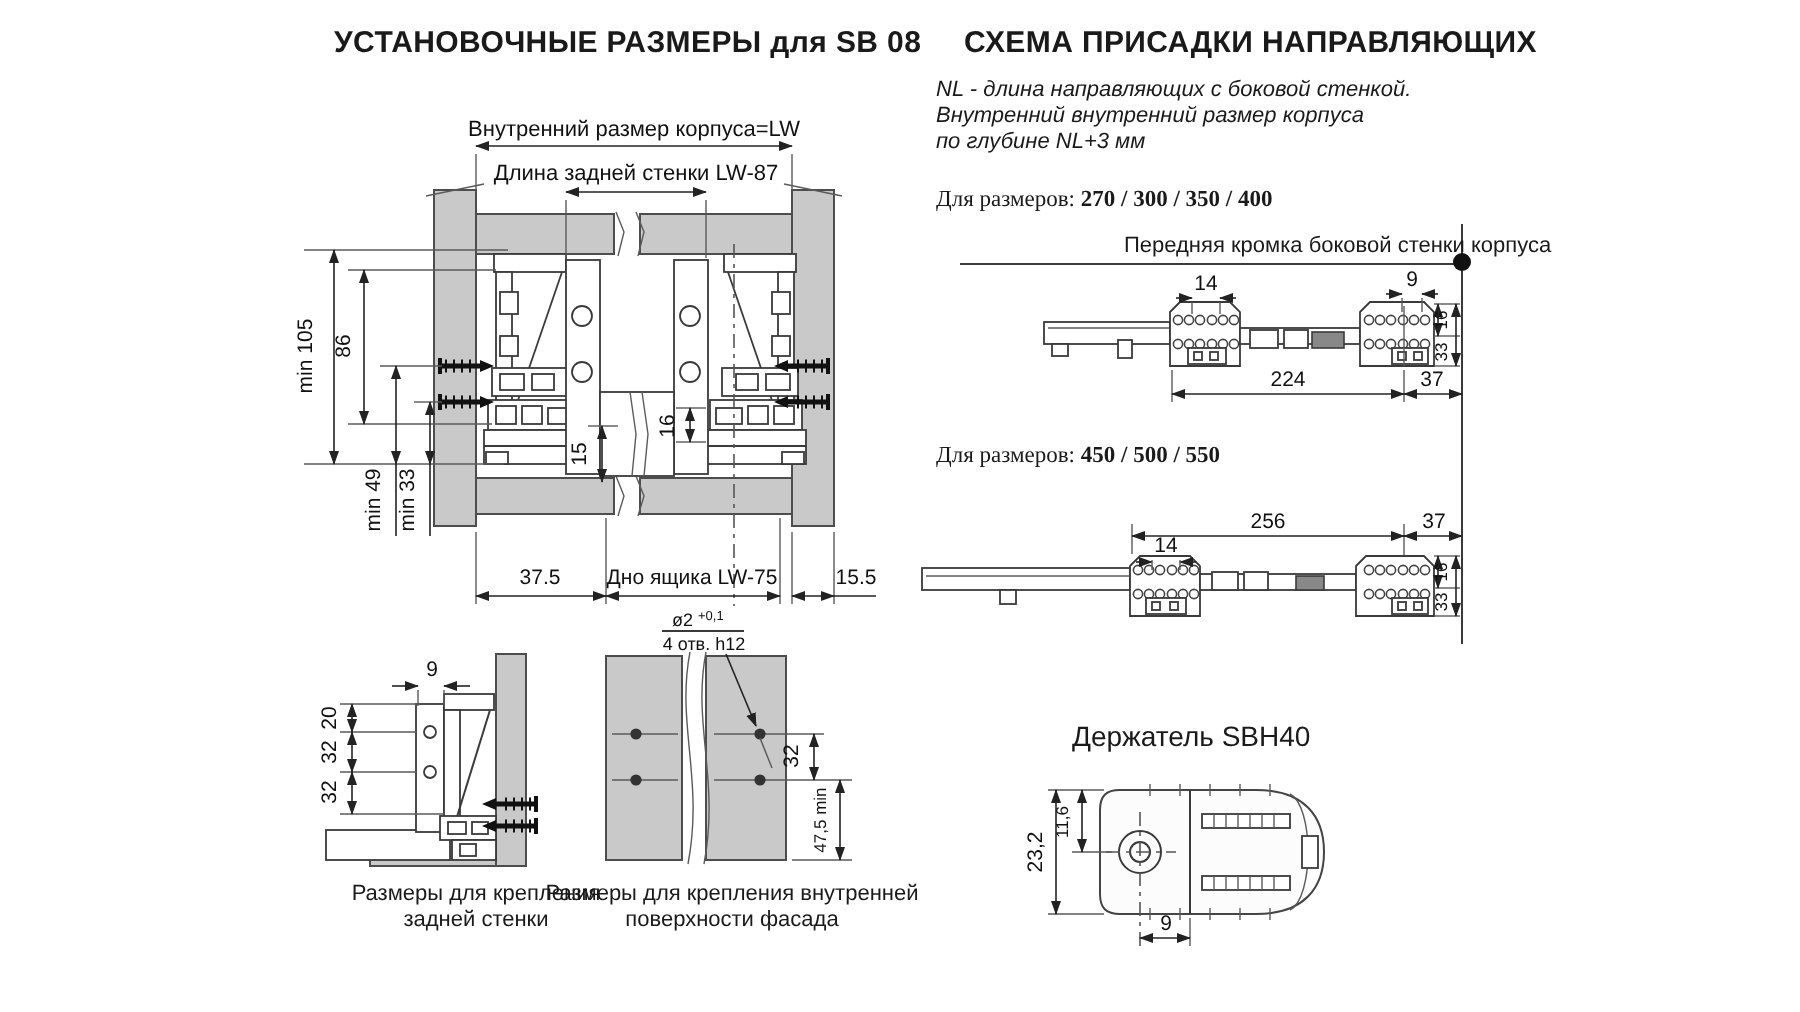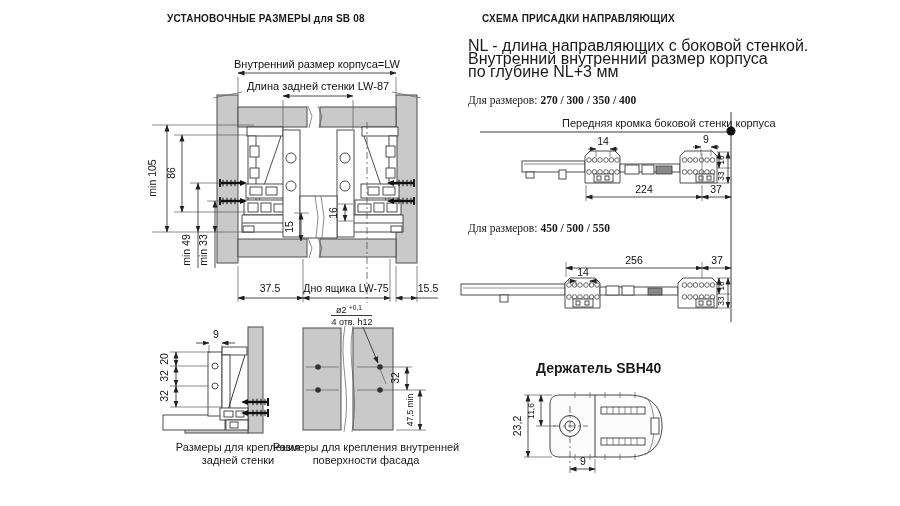--- a/index.html
+++ b/index.html
@@ -1,25 +1,25 @@
 <!DOCTYPE html>
 <html><head>
 <meta charset="utf-8">
 <style>
   html,body{margin:0;padding:0;background:#fff;}
   body{font-family:"Liberation Sans",sans-serif;color:#1a1a1a;}
   .page{position:relative;width:900px;height:506px;background:#fff;overflow:hidden;}
   .abs{position:absolute;}
-  .ttl{font-weight:bold;font-size:10px;white-space:nowrap;letter-spacing:.2px;}
-  .note{font-size:16px;line-height:13px;white-space:nowrap;}
+  .ttl{font-weight:bold;font-size:15px;white-space:nowrap;letter-spacing:.2px;}
+  .note{font-size:11px;line-height:13px;white-space:nowrap;font-style:italic;}
   .sizes{font-size:11.5px;white-space:nowrap;font-family:Liberation Serif, serif;}
   .sizes b{font-weight:bold;}
   .lbl{font-size:11px;white-space:nowrap;padding-left:29px;}
   .cap{font-size:11px;line-height:13px;text-align:center;}
-  .htitle{font-weight:bold;font-size:14px;white-space:nowrap;text-align:right;}
+  .htitle{font-weight:normal;font-size:14px;white-space:nowrap;text-align:right;}
   svg text{font-family:"Liberation Sans",sans-serif;fill:#111;}
   text.d{font-size:10.5px;}
   text.d2{font-size:11px;}
   text.ds{font-size:8.5px;}
   text.dt{font-size:9px;}
   text.dsup{font-size:6.5px;}
   .ln{stroke:#3a3a3a;stroke-width:1;fill:none;}
   .tn{stroke:#5a5a5a;stroke-width:.7;fill:none;}
   .dm{stroke:#222;stroke-width:.8;fill:none;}
   .dd{stroke:#555;stroke-width:.8;fill:none;stroke-dasharray:7 3 2 3;}

